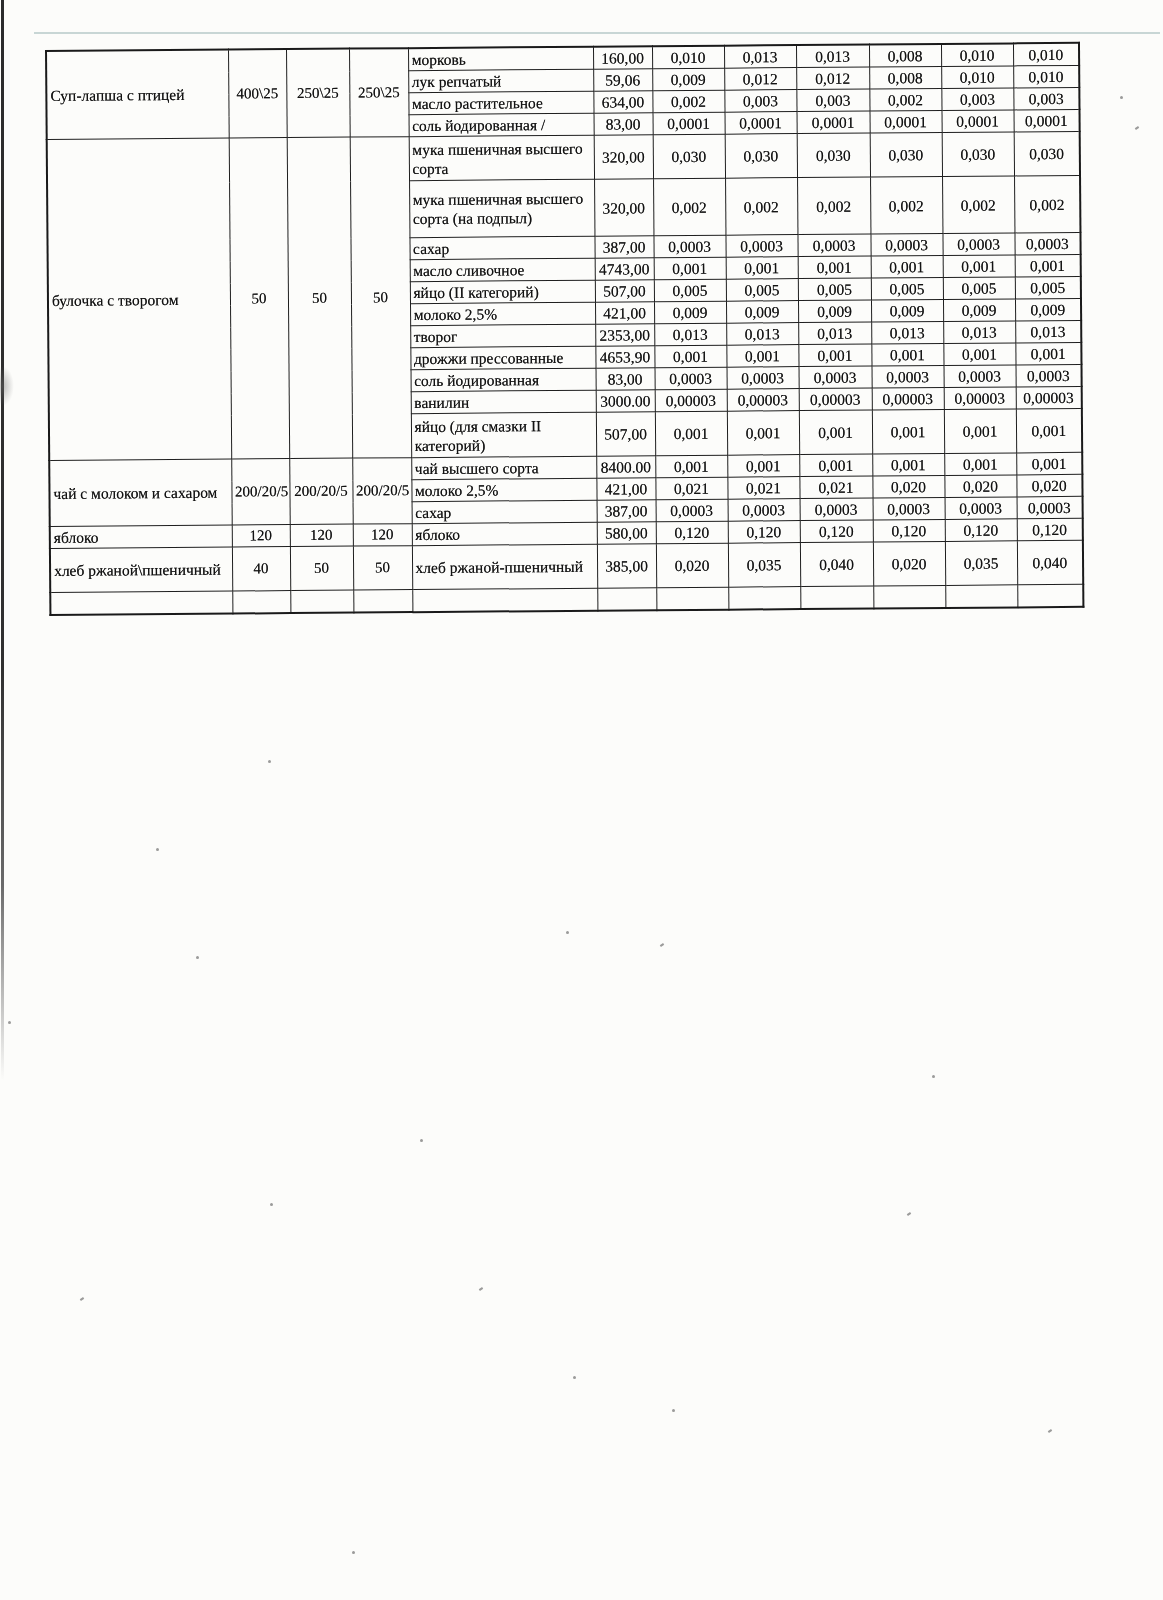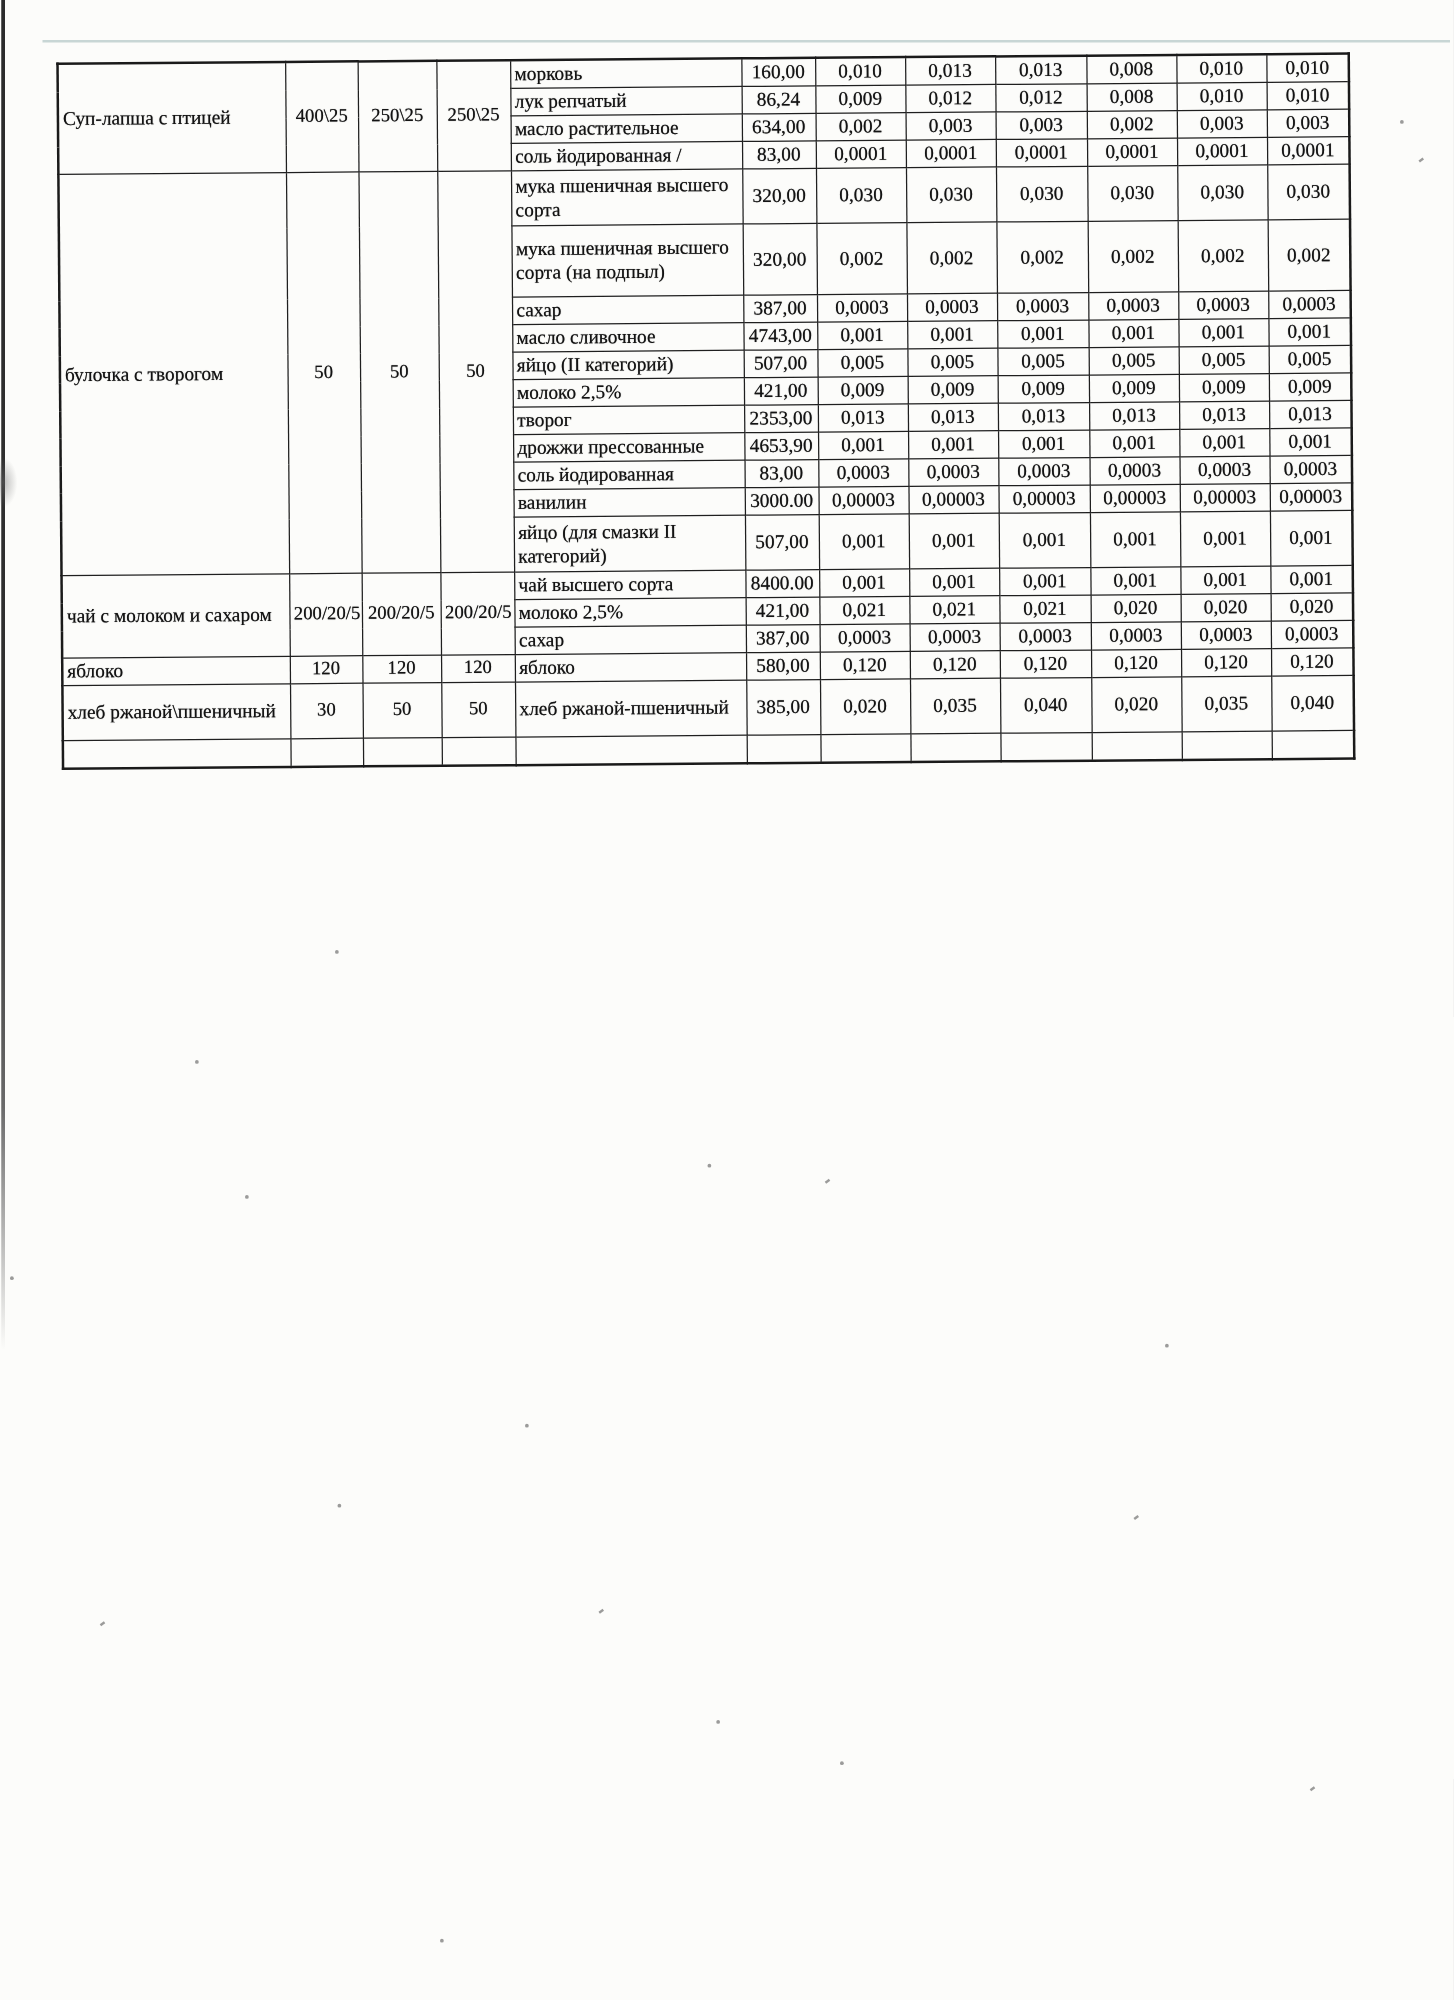--- a/index.html
+++ b/index.html
@@ -90,21 +90,21 @@
             <td class="num">160,00</td>
             <td class="num">0,010</td>
             <td class="num">0,013</td>
             <td class="num">0,013</td>
             <td class="num">0,008</td>
             <td class="num">0,010</td>
             <td class="num">0,010</td>
           </tr>
           <tr>
             <td class="ing">лук репчатый</td>
-            <td class="num">86,24</td>
+            <td class="num">59,06</td>
             <td class="num">0,009</td>
             <td class="num">0,012</td>
             <td class="num">0,012</td>
             <td class="num">0,008</td>
             <td class="num">0,010</td>
             <td class="num">0,010</td>
           </tr>
           <tr>
             <td class="ing">масло растительное</td>
             <td class="num">634,00</td>
@@ -282,21 +282,21 @@
             <td class="num">580,00</td>
             <td class="num">0,120</td>
             <td class="num">0,120</td>
             <td class="num">0,120</td>
             <td class="num">0,120</td>
             <td class="num">0,120</td>
             <td class="num">0,120</td>
           </tr>
           <tr style="height: 44px;">
             <td class="dish v-bottom" rowspan="1">хлеб ржаной\пшеничный</td>
-            <td class="portion v-top-sm" rowspan="1">30</td>
+            <td class="portion v-top-sm" rowspan="1">40</td>
             <td class="portion v-top-sm" rowspan="1">50</td>
             <td class="portion v-top-sm" rowspan="1">50</td>
             <td class="ing">хлеб ржаной-пшеничный</td>
             <td class="num">385,00</td>
             <td class="num">0,020</td>
             <td class="num">0,035</td>
             <td class="num">0,040</td>
             <td class="num">0,020</td>
             <td class="num">0,035</td>
             <td class="num">0,040</td>

